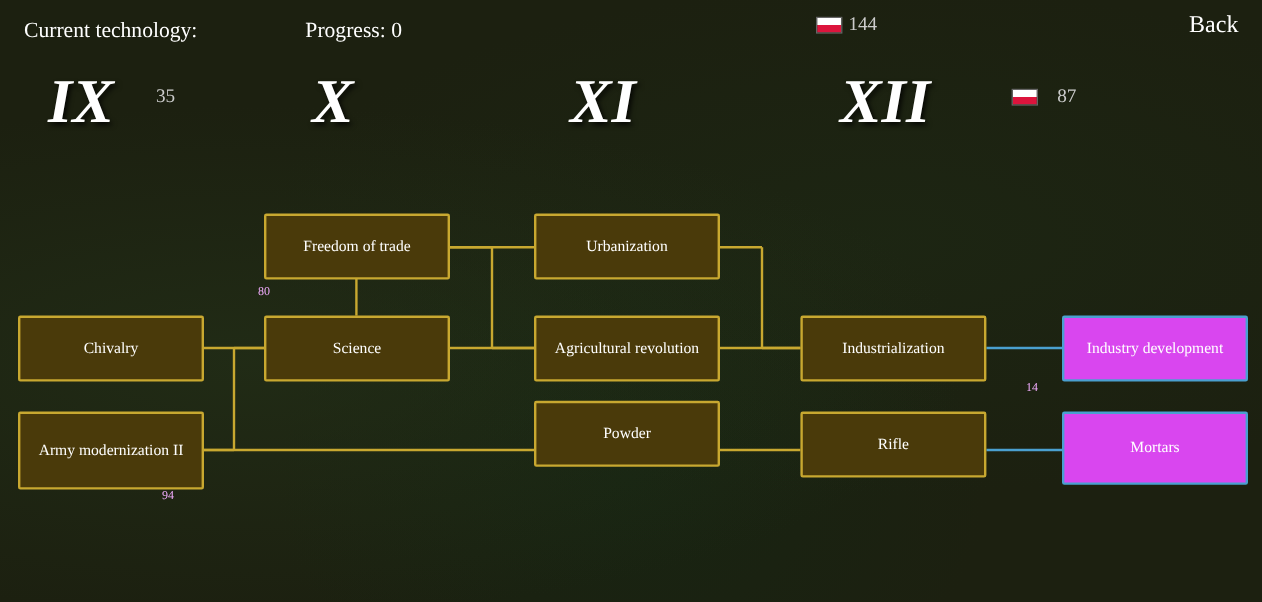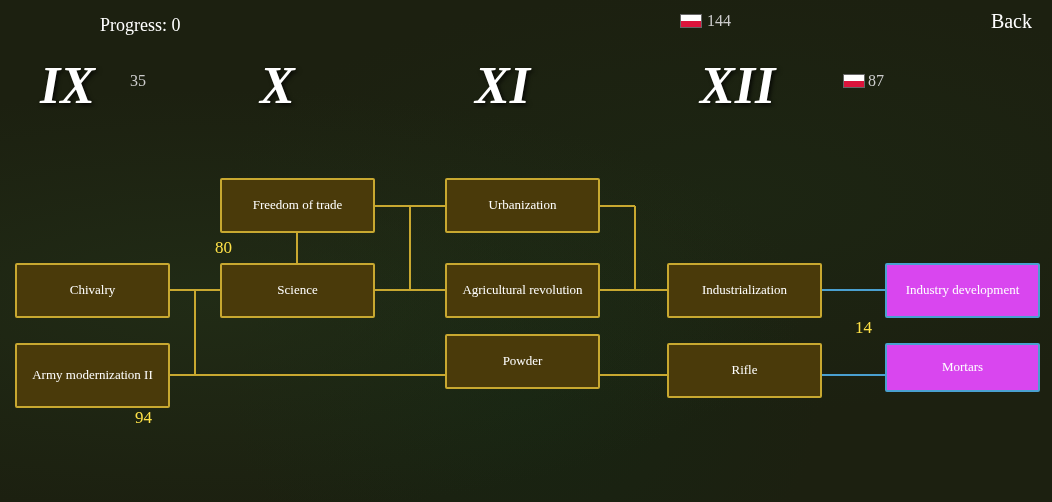--- a/index.html
+++ b/index.html
@@ -103,21 +103,21 @@
     }
 
     
     .flag-pl {
       background: linear-gradient(to bottom, #fff 50%, #dc143c 50%);
       border: 1px solid #666;
     }
 
     .counter-35 { position: absolute; left: 130px; top: 72px; }
     .counter-144 { position: absolute; left: 680px; top: 12px; display: flex; align-items: center; gap: 5px; }
-    .counter-87 { position: absolute; left: 843px; top: 72px; display: flex; align-items: center; gap: 3px; }
+    .counter-87 { position: absolute; left: 843px; top: 72px; display: flex; align-items: center; gap: 16px; }
 
     
     .connections-svg {
       position: absolute;
       top: 0;
       left: 0;
       width: 100%;
       height: 100%;
       z-index: 2;
       pointer-events: none;
@@ -150,36 +150,37 @@
     }
 
     .tech-node.active {
       background: #d946ef;
       border-color: #4aa0d0;
     }
 
     
     .map-number {
       position: absolute;
-      color: #fde047;
-      font-size: 17px;
+      color: #f0abfc;
+      font-size: 10px;
       z-index: 3;
       text-align: right;
     }
   </style>
 </head>
 <body>
 
 <div class="map-bg"></div>
 
 <div class="map-number" style="left:215px;top:238px">80</div>
 <div class="map-number" style="left:855px;top:318px">14</div>
 <div class="map-number" style="left:135px;top:408px">94</div>
 
 <div class="header">
+  <span class="current-tech-label">Current technology:</span>
   <span class="progress-label">Progress: 0</span>
   <button class="back-button">Back</button>
 </div>
 
 <div class="era-bar">
   <span class="era-label era-ix">IX</span>
   <span class="era-label era-x">X</span>
   <span class="era-label era-xi">XI</span>
   <span class="era-label era-xii">XII</span>
 </div>
@@ -234,14 +235,14 @@
 <div class="tech-node" style="left: 15px; top: 263px; width: 155px; height: 55px;">Chivalry</div>
     <div class="tech-node" style="left: 15px; top: 343px; width: 155px; height: 65px;">Army modernization II</div>
     <div class="tech-node" style="left: 220px; top: 178px; width: 155px; height: 55px;">Freedom of trade</div>
     <div class="tech-node" style="left: 220px; top: 263px; width: 155px; height: 55px;">Science</div>
     <div class="tech-node" style="left: 445px; top: 178px; width: 155px; height: 55px;">Urbanization</div>
     <div class="tech-node" style="left: 445px; top: 263px; width: 155px; height: 55px;">Agricultural revolution</div>
     <div class="tech-node" style="left: 445px; top: 334px; width: 155px; height: 55px;">Powder</div>
     <div class="tech-node" style="left: 667px; top: 263px; width: 155px; height: 55px;">Industrialization</div>
     <div class="tech-node" style="left: 667px; top: 343px; width: 155px; height: 55px;">Rifle</div>
     <div class="tech-node active" style="left: 885px; top: 263px; width: 155px; height: 55px;">Industry development</div>
-    <div class="tech-node active" style="left: 885px; top: 343px; width: 155px; height: 49px;">Mortars</div>
+    <div class="tech-node active" style="left: 885px; top: 343px; width: 155px; height: 61px;">Mortars</div>
   </div>
 
 </body></html>

